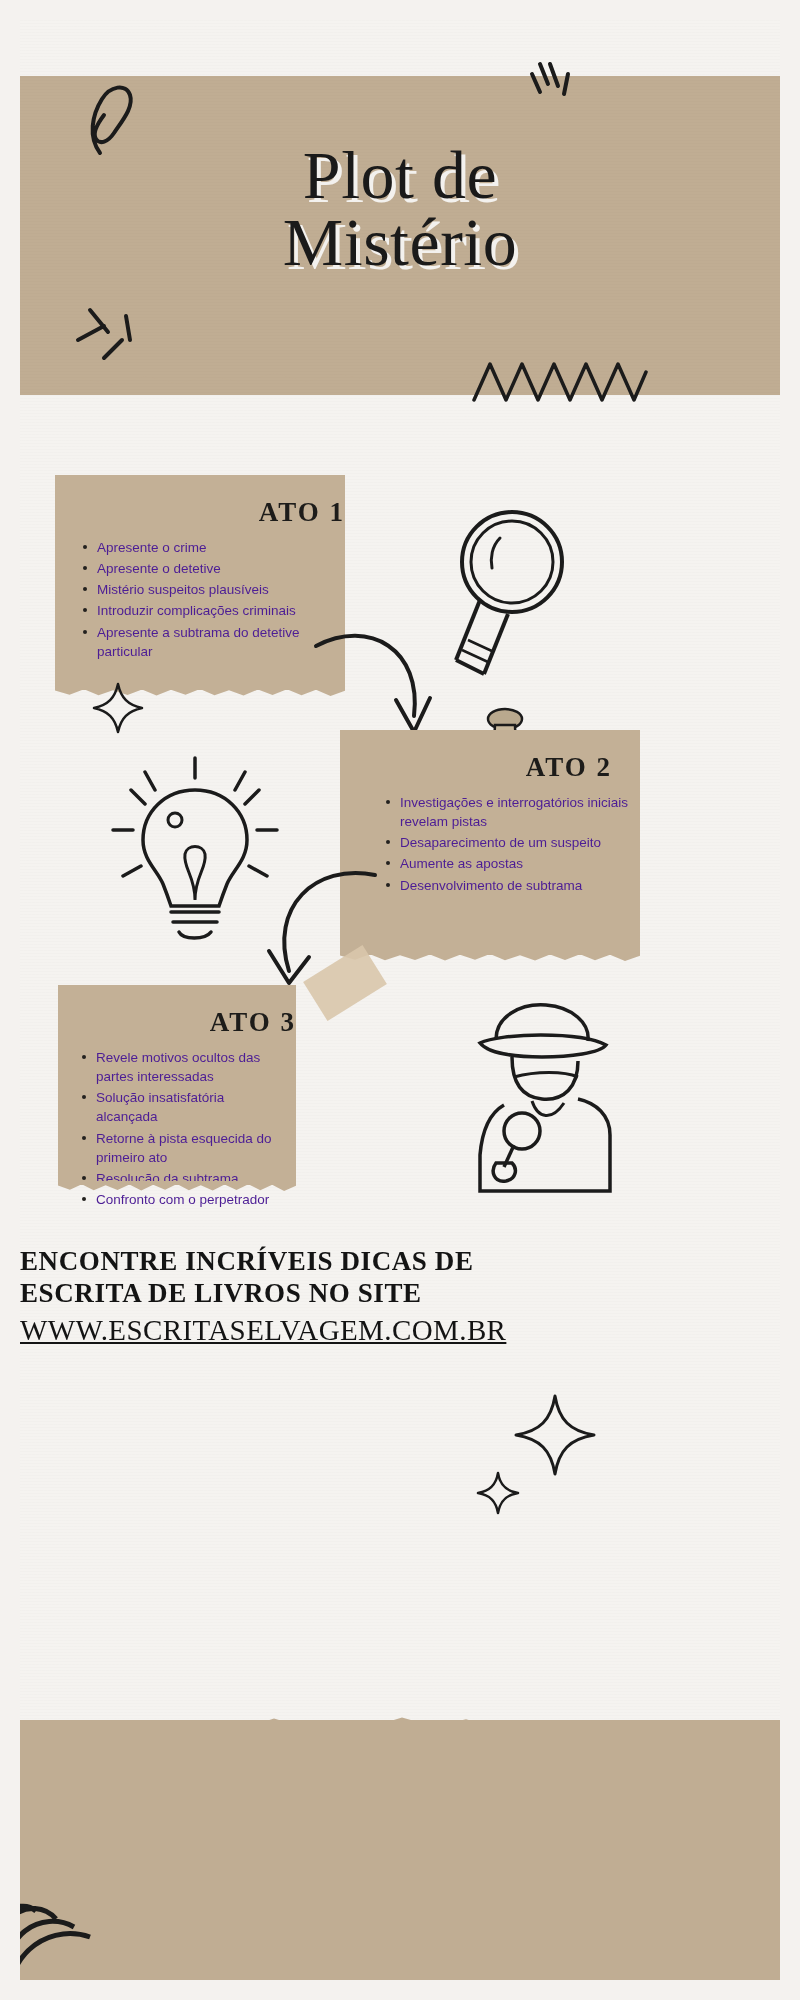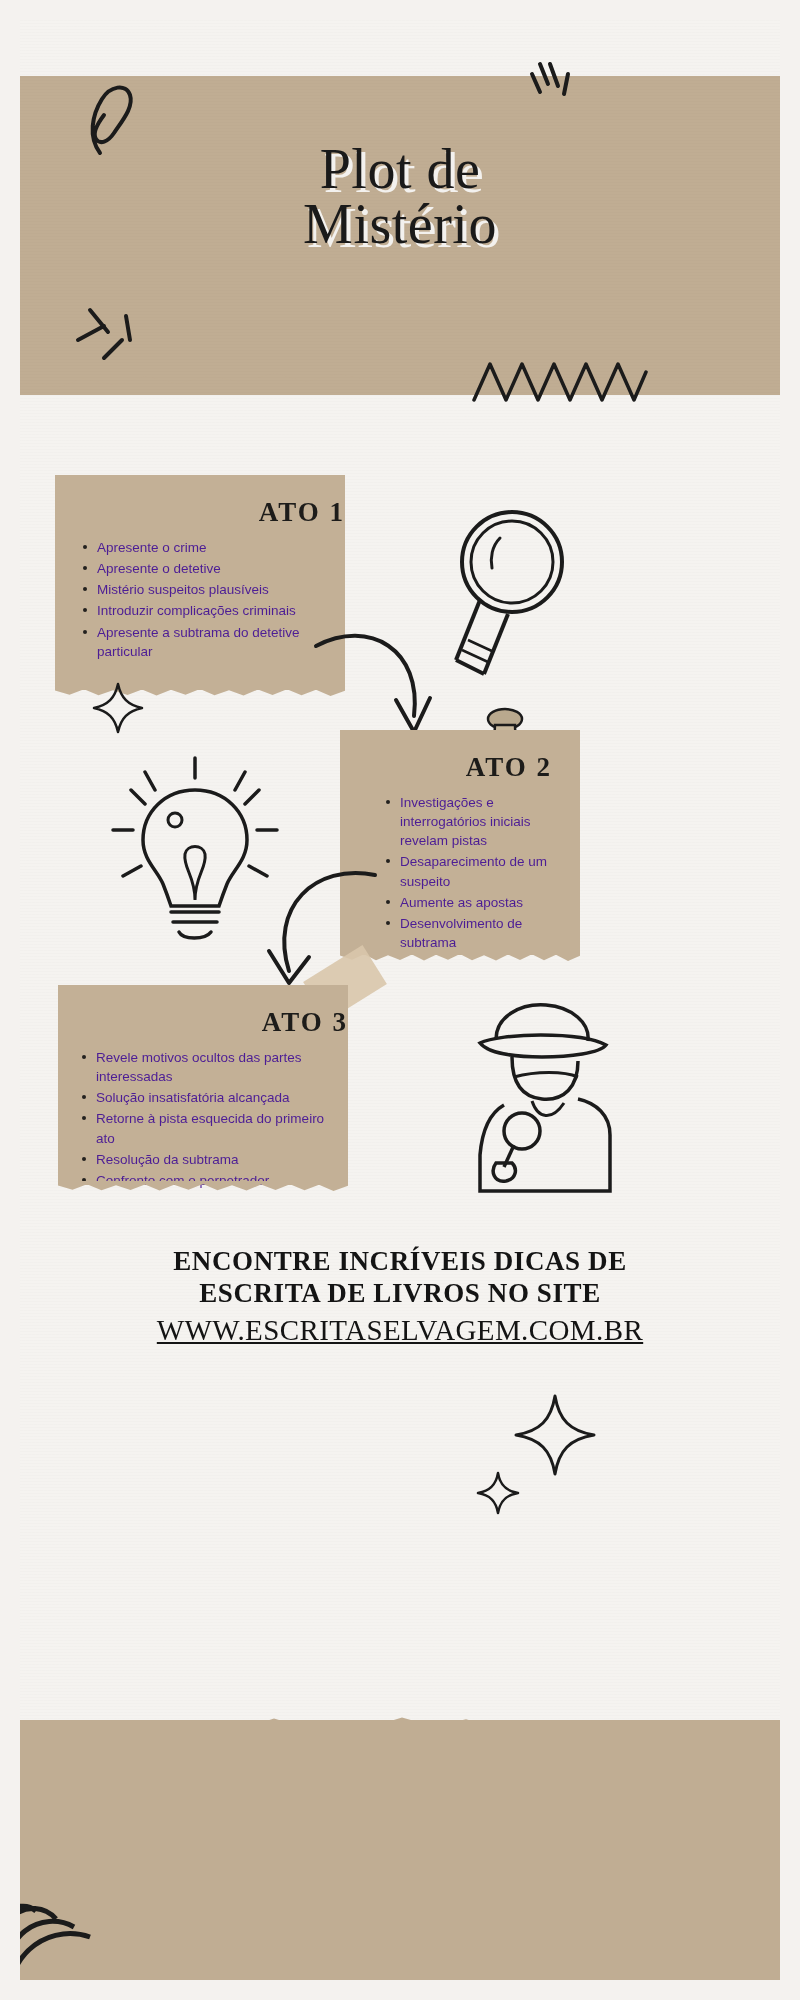--- a/index.html
+++ b/index.html
@@ -71,21 +71,21 @@
     clip-path: polygon(0% 0%,100% 0%,100% 52%,97% 36%,93% 58%,89% 34%,85% 54%,81% 30%,77% 50%,73% 26%,69% 46%,65% 24%,61% 44%,57% 22%,53% 40%,49% 18%,45% 38%,41% 22%,37% 42%,33% 20%,29% 44%,25% 26%,21% 46%,17% 28%,13% 50%,9% 34%,6% 56%,3% 40%,0% 58%);
   }
 
   .header-title {
     position: absolute;
     left: 0;
     top: 122px;
     width: 760px;
     text-align: center;
     font-family: "Liberation Serif", serif;
-    font-size: 56px;
+    font-size: 68px;
     line-height: 0.98;
     color: #1a1a1a;
     letter-spacing: 0.5px;
     text-shadow: 4px 4px 0 #f3f1ee;
     z-index: 5;
   }
   .header-title .l2 { display: block; }
 
   
   .doodle { position: absolute; }
@@ -108,22 +108,22 @@
     content: "";
     position: absolute;
     left: 0; bottom: -12px;
     width: 100%;
     height: 16px;
     background: #c3b096;
     clip-path: polygon(0% 0%,100% 0%,100% 30%,95% 62%,90% 24%,85% 58%,80% 20%,75% 56%,70% 22%,65% 60%,60% 26%,55% 58%,50% 18%,45% 54%,40% 24%,35% 60%,30% 22%,25% 56%,20% 26%,15% 58%,10% 20%,5% 54%,0% 28%);
   }
 
   .card1 { left: 35px; top: 455px; width: 290px; height: 215px; }
-  .card2 { left: 320px; top: 710px; width: 240px; height: 225px; }
-  .card3 { left: 38px; top: 965px; width: 290px; height: 200px; }
+  .card2 { left: 320px; top: 710px; width: 300px; height: 225px; }
+  .card3 { left: 38px; top: 965px; width: 238px; height: 200px; }
 
   .card-title {
     font-family: "Liberation Serif", serif;
     font-weight: bold;
     font-size: 27px;
     letter-spacing: 2px;
     text-align: right;
     margin: 22px 0 10px 0;
   }
   .card2 .card-title { text-align: right; padding-right: 28px; }
@@ -151,21 +151,21 @@
   }
   .card2 ul { padding-left: 60px; padding-right: 0; }
   .card3 ul { padding-left: 38px; }
 
   
   .cta {
     position: absolute;
     left: 0;
     top: 1225px;
     width: 760px;
-    text-align: center;
+    text-align: left;
     font-family: "Liberation Serif", serif;
     color: #141414;
   }
   .cta .line1, .cta .line2 {
     font-weight: bold;
     font-size: 27px;
     letter-spacing: 0.6px;
     line-height: 1.2;
   }
   .cta .site {

